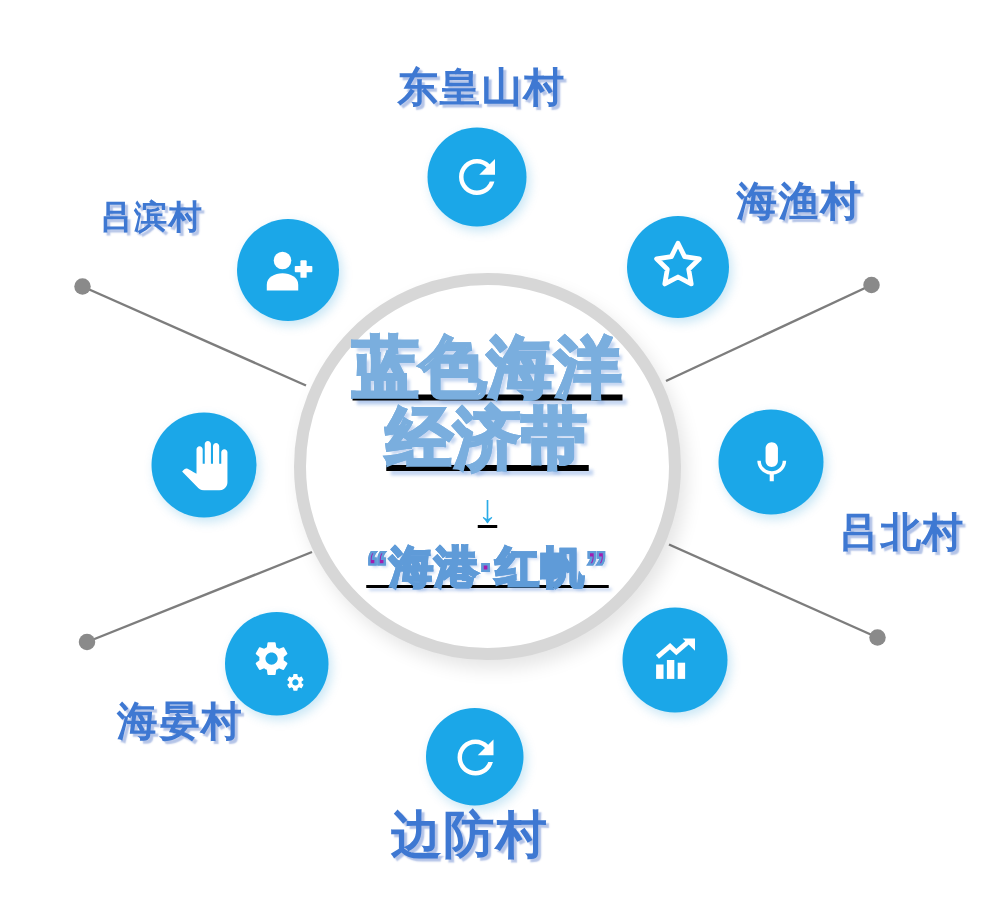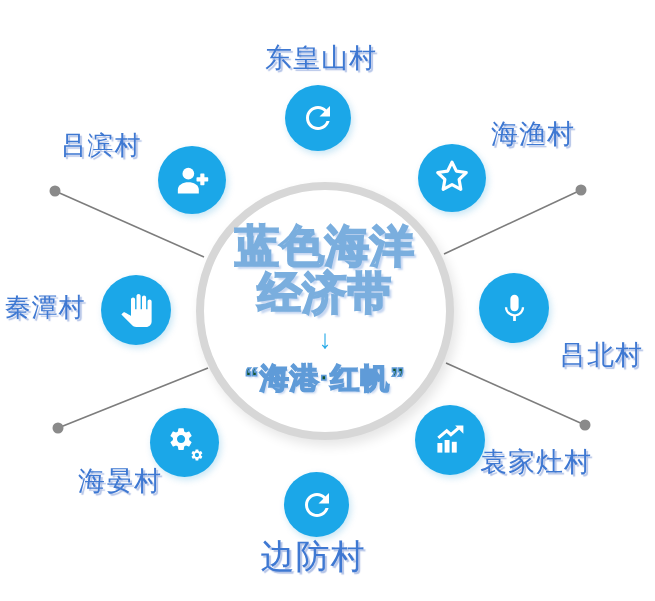--- a/index.html
+++ b/index.html
@@ -13,31 +13,31 @@
   .lines circle{fill:#8a8a8a;}
 
   
   .center-circle{
     position:absolute;left:196px;top:182px;width:258px;height:258px;border-radius:50%;
     background:#ffffff;border:8px solid #d7d7d7;box-sizing:border-box;
     box-shadow:4px 6px 12px rgba(0,0,0,0.10);z-index:1;
   }
   .center-wrap{
     position:absolute;left:196px;top:182px;width:258px;height:258px;z-index:2;
-    display:flex;flex-direction:column;align-items:center;justify-content:center;text-align:left;
+    display:flex;flex-direction:column;align-items:center;justify-content:center;text-align:left;text-decoration:underline;
   }
   .ctitle{
     font-size:44px;font-weight:800;line-height:1.06;color:#fdfeff;
     -webkit-text-stroke:2px #7aaede;
     text-shadow:3px 3px 2px rgba(150,180,230,0.55);
     letter-spacing:1px;white-space:nowrap;
   }
   .carrow{font-size:26px;line-height:1;color:#2aabe8;margin:9px 0 7px 0;font-weight:400;}
   .csub{
-    font-size:29px;font-weight:800;color:#14532d;
+    font-size:29px;font-weight:800;color:#a21caf;
     -webkit-text-stroke:1.6px #5f9bd8;
     text-shadow:2px 2px 2px rgba(150,180,230,0.5);
     white-space:nowrap;letter-spacing:1px;
   }
 
   
   .node{
     position:absolute;border-radius:50%;background:#1ba7e8;z-index:3;
     display:flex;align-items:center;justify-content:center;
     box-shadow:2px 3px 7px rgba(0,140,210,0.22);
@@ -48,31 +48,31 @@
   .n2{left:479px;top:273px;width:70px;height:70px;}
   .n3{left:415px;top:405px;width:70px;height:70px;}
   .n4{left:284px;top:472px;width:65px;height:65px;}
   .n5{left:150px;top:408px;width:69px;height:69px;}
   .n6{left:101px;top:275px;width:70px;height:70px;}
   .n7{left:158px;top:146px;width:68px;height:68px;}
 
   
   .vlabel{
     position:absolute;transform:translate(-50%,-50%);z-index:4;
-    font-size:27px;font-weight:400;color:#3e78d2;white-space:nowrap;
+    font-size:27px;font-weight:700;color:#3e78d2;white-space:nowrap;
     text-shadow:2px 2px 1px rgba(160,180,225,0.8);letter-spacing:1px;
   }
   .l0{left:321px;top:58px;}
   .l1{left:533px;top:134px;}
   .l2{left:601px;top:308px;margin-top:47px;}
   .l3{left:536px;top:462px;}
   .l4{left:313px;top:557px;font-size:34px;}
   .l5{left:120px;top:481px;}
   .l6{left:45px;top:307px;font-size:26px;}
-  .l7{left:101px;top:145px;font-size:26px;}
+  .l7{left:101px;top:145px;font-size:22px;}
 </style>
 </head>
 <body>
 
 <div class="canvas">
 
   <svg class="lines" width="655" height="601">
     <line x1="55" y1="191" x2="204" y2="257"></line>
     <line x1="581" y1="190" x2="444" y2="254"></line>
     <line x1="58" y1="428" x2="208" y2="368"></line>
@@ -116,21 +116,20 @@
     <svg width="36" height="36" viewBox="0 0 24 24">
       <g fill="#ffffff">
         <rect x="3.6" y="14.0" width="3.3" height="6.4"></rect>
         <rect x="8.4" y="12.0" width="3.3" height="8.4"></rect>
         <rect x="13.2" y="13.2" width="3.3" height="7.2"></rect>
       </g>
       <path fill="none" stroke="#ffffff" stroke-width="2.1" d="M4.2 10.6 L9.8 5.9 L12.6 8.5 L18.2 3.6"></path>
       <path fill="#ffffff" d="M15.4 2.4 L20.9 2.4 L20.9 7.9 Z"></path>
     </svg>
   </div>
-  <div class="vlabel l3">袁家灶村</div>
 
   <div class="node n4">
     <svg width="36" height="36" viewBox="0 0 24 24">
       <path fill="#ffffff" d="M17.65 6.35C16.2 4.9 14.21 4 12 4c-4.42 0-7.99 3.58-7.99 8s3.57 8 7.99 8c3.73 0 6.84-2.55 7.73-6h-2.08c-.82 2.33-3.04 4-5.65 4-3.31 0-6-2.69-6-6s2.69-6 6-6c1.66 0 3.14.69 4.22 1.78L13 11h7V4l-2.35 2.35z"></path>
     </svg>
   </div>
   <div class="vlabel l4">边防村</div>
 
   <div class="node n5">
     <svg width="40" height="40" viewBox="0 0 36 36">
@@ -138,21 +137,20 @@
       <path fill="#ffffff" d="M19.14 12.94c.04-.3.06-.61.06-.94 0-.32-.02-.64-.07-.94l2.03-1.58c.18-.14.23-.41.12-.61l-1.92-3.32c-.12-.22-.37-.29-.59-.22l-2.39.96c-.5-.38-1.03-.7-1.62-.94l-.36-2.54c-.04-.24-.24-.41-.48-.41h-3.84c-.24 0-.43.17-.47.41l-.36 2.54c-.59.24-1.13.57-1.62.94l-2.39-.96c-.22-.08-.47 0-.59.22L2.74 8.87c-.12.21-.08.47.12.61l2.03 1.58c-.05.3-.09.63-.09.94s.02.64.07.94l-2.03 1.58c-.18.14-.23.41-.12.61l1.92 3.32c.12.22.37.29.59.22l2.39-.96c.5.38 1.03.7 1.62.94l.36 2.54c.05.24.24.41.48.41h3.84c.24 0 .44-.17.47-.41l.36-2.54c.59-.24 1.13-.56 1.62-.94l2.39.96c.22.08.47 0 .59-.22l1.92-3.32c.12-.22.07-.47-.12-.61l-2.01-1.58zM12 15.6c-1.98 0-3.6-1.62-3.6-3.6s1.62-3.6 3.6-3.6 3.6 1.62 3.6 3.6-1.62 3.6-3.6 3.6z" transform="translate(22.5,22.5) scale(0.52)"></path>
     </svg>
   </div>
   <div class="vlabel l5">海晏村</div>
 
   <div class="node n6">
     <svg width="33" height="33" viewBox="0 0 24 24">
       <path fill="#ffffff" d="M23 5.5V20c0 2.2-1.8 4-4 4h-7.3c-1.08 0-2.1-.43-2.85-1.19L1 14.83s1.26-1.23 1.3-1.25c.22-.19.49-.29.79-.29.22 0 .42.06.6.16.04.01 4.31 2.46 4.31 2.46V4c0-.83.67-1.5 1.5-1.5S11 3.17 11 4v7h1V1.5c0-.83.67-1.5 1.5-1.5S15 .67 15 1.5V11h1V2.5c0-.83.67-1.5 1.5-1.5s1.5.67 1.5 1.5V11h1V5.5c0-.83.67-1.5 1.5-1.5s1.5.67 1.5 1.5z"></path>
     </svg>
   </div>
-  <div class="vlabel l6">秦潭村</div>
 
   <div class="node n7">
     <svg width="37" height="37" viewBox="0 0 24 24">
       <g fill="#ffffff">
         <circle cx="9.3" cy="7.6" r="3.8"></circle>
         <path d="M9.3 13.1c-3.4 0-6.8 1.7-6.8 4.9v2.5h13.6v-2.5c0-3.2-3.4-4.9-6.8-4.9z"></path>
         <rect x="14.6" y="9.9" width="7.6" height="2.7" rx="0.4"></rect>
         <rect x="17.05" y="7.45" width="2.7" height="7.6" rx="0.4"></rect>
       </g>
     </svg>

